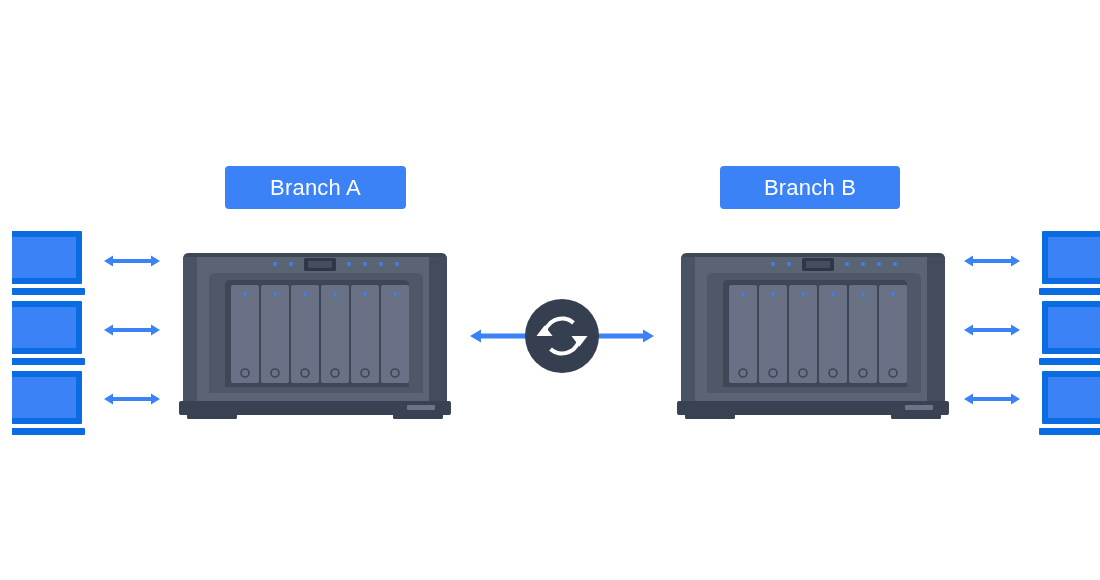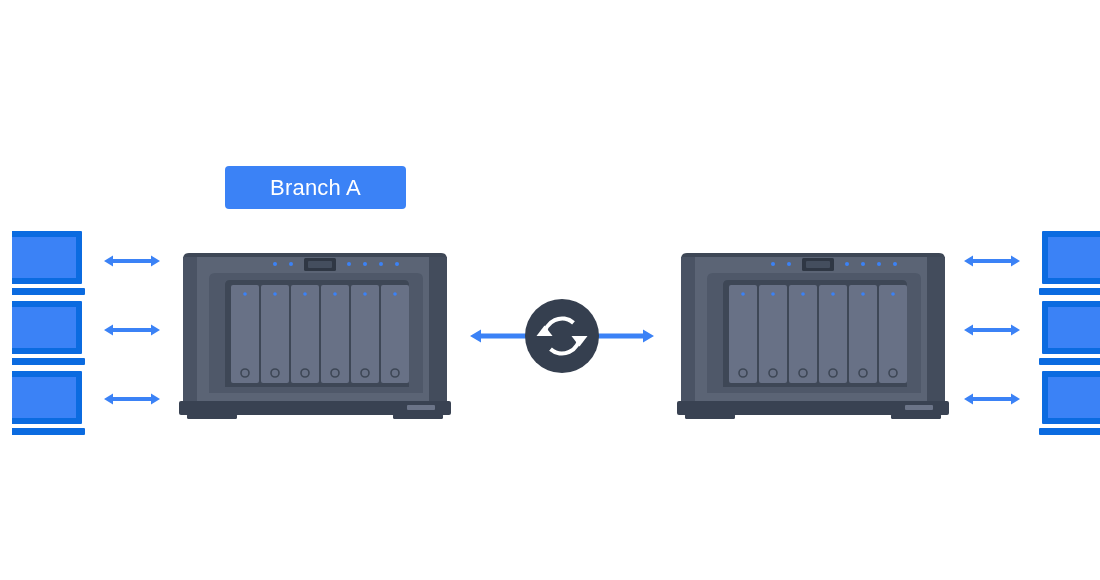--- a/index.html
+++ b/index.html
@@ -113,20 +113,21 @@
   #nas-a { left: 167px; }
   #nas-b { left: 665px; }
 </style>
 </head>
 <body>
 
 <div id="canvas">
 
   <div id="label-a" class="branch-label">Branch A</div>
 
+  <div id="label-b" class="branch-label">Branch B</div>
 
   <div class="laptop left row1">
     <div class="lid">
       <div class="screen"></div>
     </div>
     <div class="base"></div>
   </div>
   <div class="laptop left row2">
     <div class="lid">
       <div class="screen"></div>

